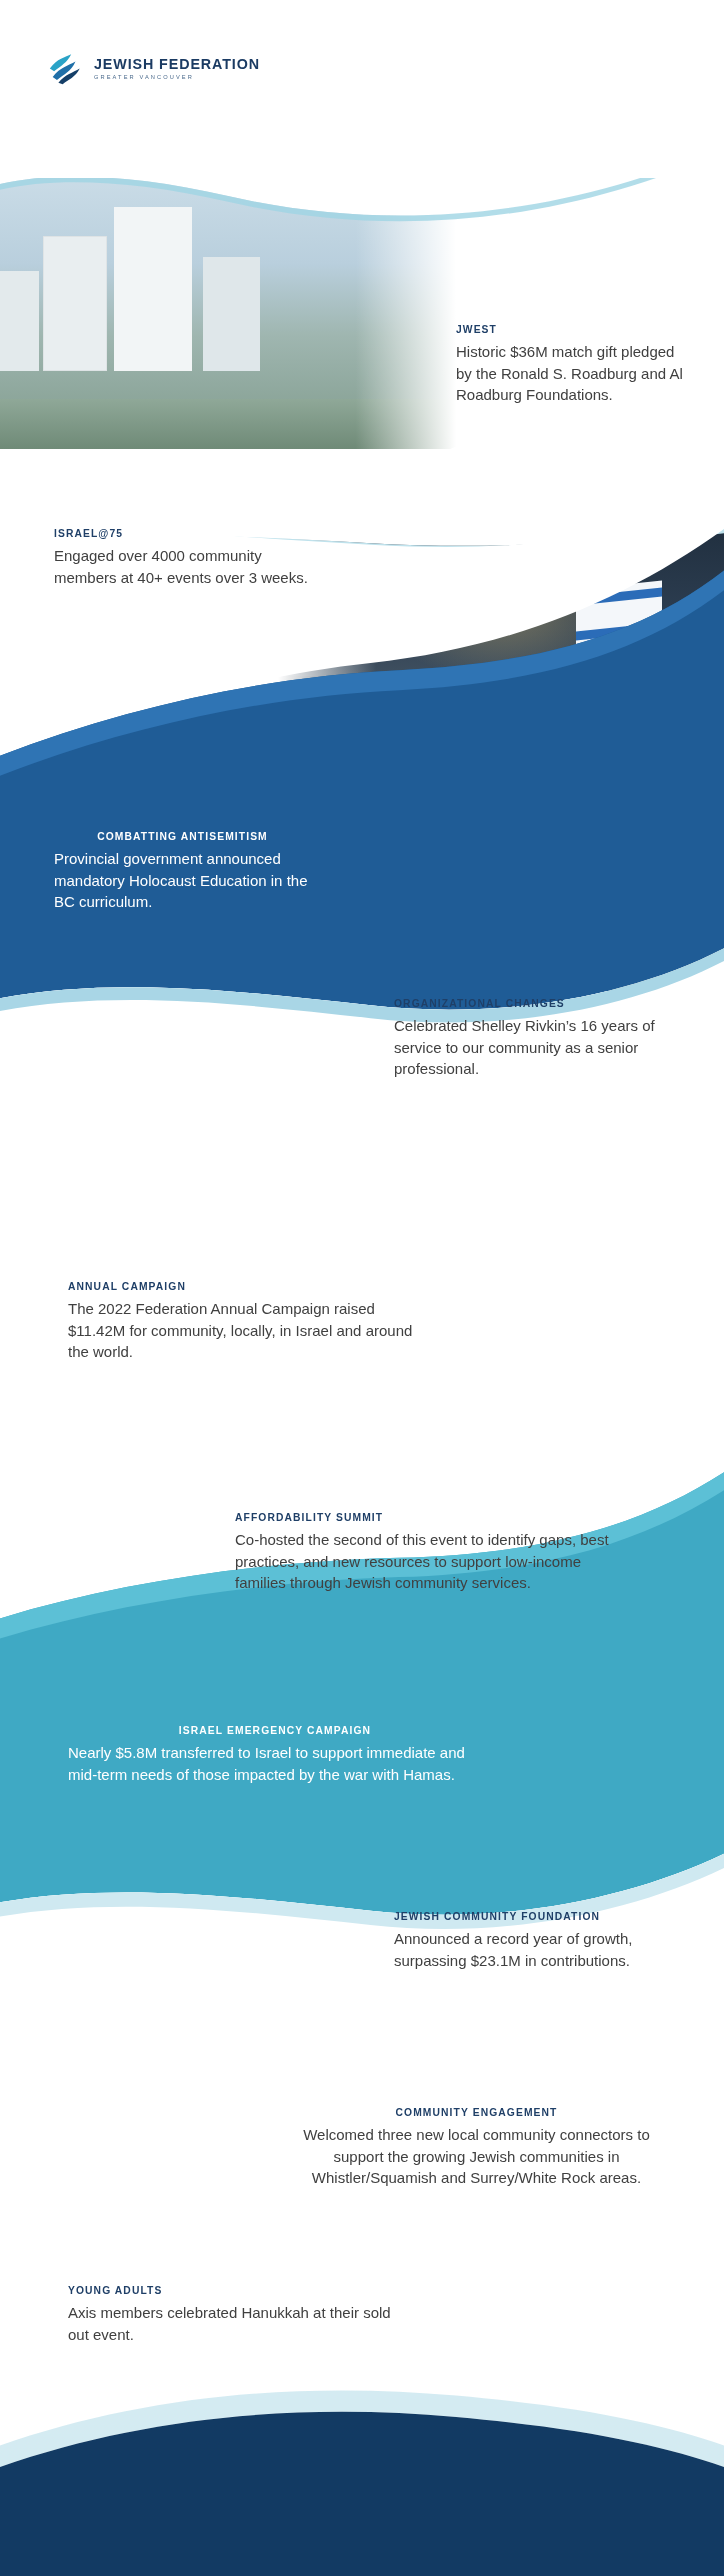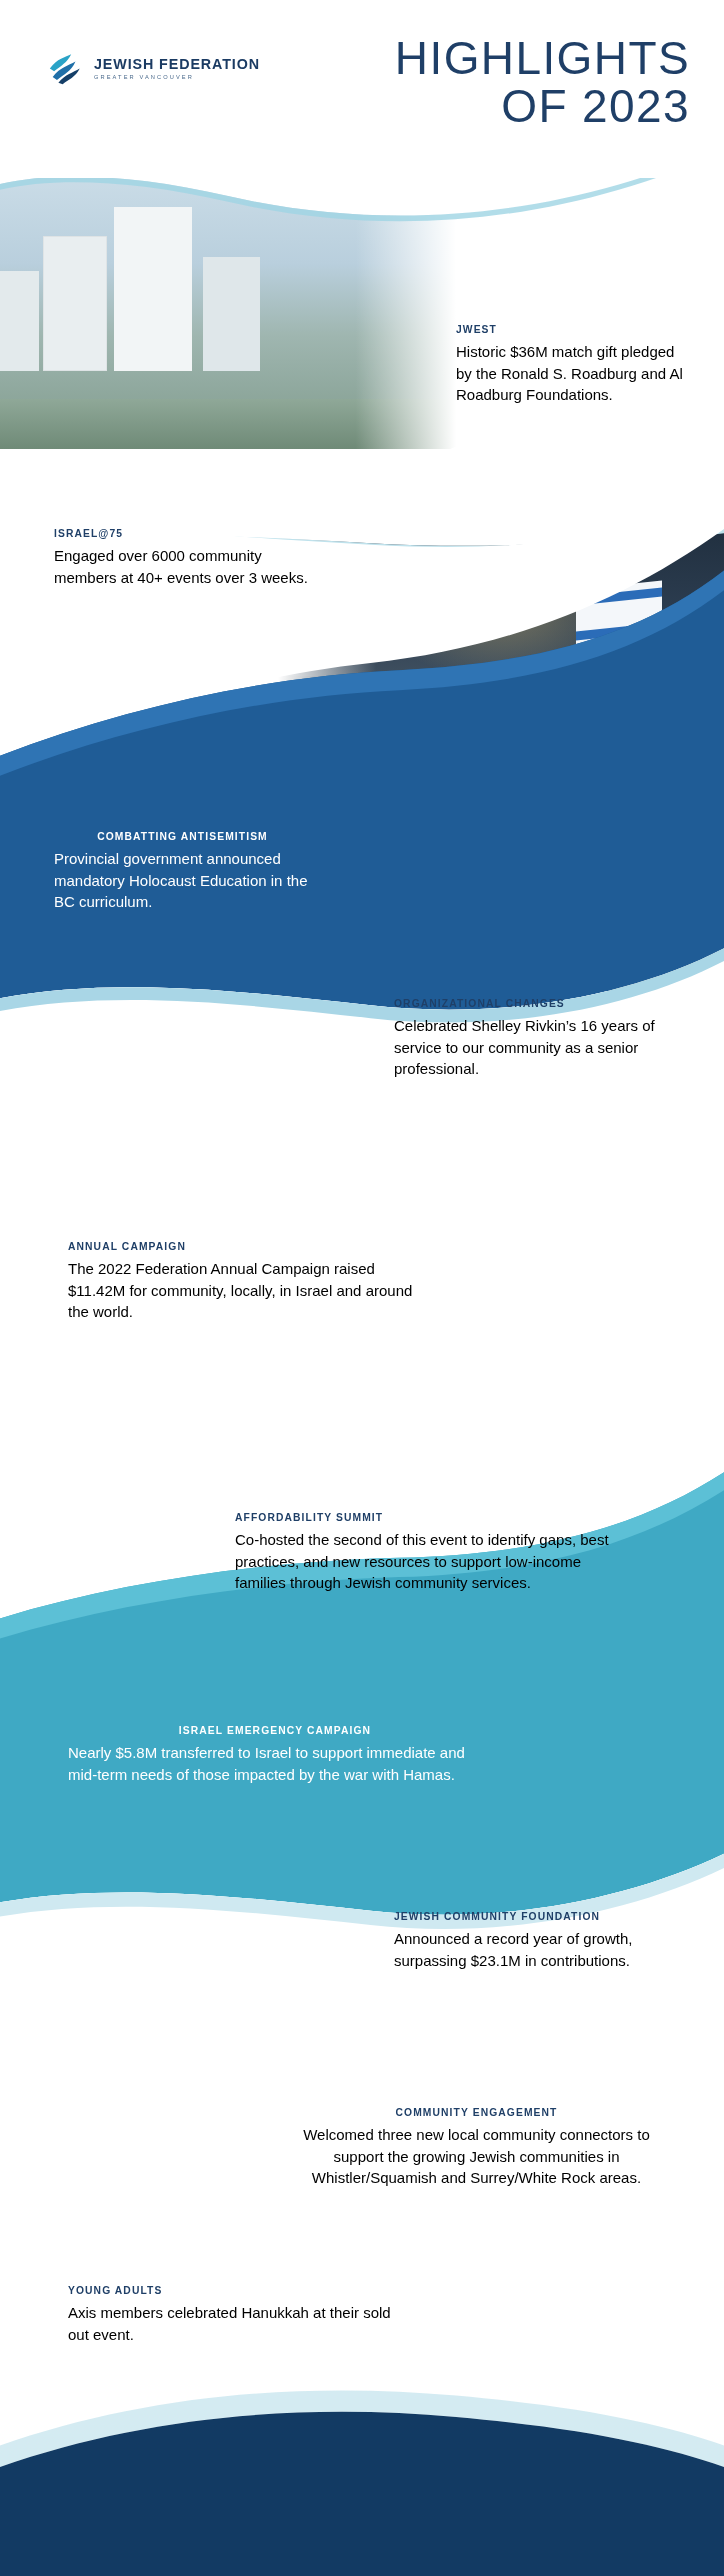--- a/index.html
+++ b/index.html
@@ -135,21 +135,21 @@
     font-weight: bold;
     text-transform: uppercase;
     margin-bottom: 6.4px;
   }
   .body {
     font-size: 15px;
     line-height: 1.42;
     font-weight: 400;
   }
   .dark .kicker { color:#1f3f67; }
-  .dark .body { color:#000000; }
+  .dark .body { color:#404040; }
   .light .kicker { color:#ffffff;text-align:center; }
   .light .body { color:#ffffff; }
 
   .footer-bar {
     position:absolute; left:0; bottom:0; width:724px; height:61px;
     background:#123a63; z-index:25;
   }
 </style>
 </head>
 <body>
@@ -290,47 +290,43 @@
       <svg class="logo-mark" viewBox="0 0 52 52">
         <path d="M4 26 C14 12, 26 10, 34 6 C28 18, 20 22, 10 30 Z" fill="#2aa3c7"></path>
         <path d="M8 38 C18 24, 30 22, 40 16 C34 30, 24 34, 14 42 Z" fill="#1f6fa8"></path>
         <path d="M16 46 C26 34, 36 32, 46 26 C40 38, 30 42, 22 48 Z" fill="#153f68"></path>
       </svg>
       <div class="logo-text">
         <div class="logo-title">JEWISH FEDERATION</div>
         <div class="logo-sub">GREATER VANCOUVER</div>
       </div>
     </div>
-    <div class="title">
-      <span class="l1">HIGHLIGHTS</span>
-      <span class="l2">OF 2023</span>
-    </div>
   </div>
 
   <div class="block dark" style="left:456px; top:324px; width:235px;">
     <div class="kicker">JWEST</div>
     <div class="body">Historic $36M match gift pledged by the Ronald S. Roadburg and Al Roadburg Foundations.</div>
   </div>
 
   <div class="block dark" style="left:54px; top:528px; width:257px;">
     <div class="kicker">ISRAEL@75</div>
-    <div class="body">Engaged over 6000 community members at 40+ events over 3 weeks.</div>
+    <div class="body">Engaged over 4000 community members at 40+ events over 3 weeks.</div>
   </div>
 
   <div class="block light" style="left:54px; top:831px; width:257px;">
     <div class="kicker">COMBATTING ANTISEMITISM</div>
     <div class="body">Provincial government announced mandatory Holocaust Education in the BC curriculum.</div>
   </div>
 
   <div class="block dark" style="left:394px; top:998px; width:271px;">
     <div class="kicker">ORGANIZATIONAL CHANGES</div>
     <div class="body">Celebrated Shelley Rivkin’s 16 years of service to our community as a senior professional.</div>
   </div>
 
-  <div class="block dark" style="left:68px; top:1241px; width:356px;">
+  <div class="block dark" style="left:68px; top:1281px; width:356px;">
     <div class="kicker">ANNUAL CAMPAIGN</div>
     <div class="body">The 2022 Federation Annual Campaign raised $11.42M for community, locally, in Israel and around the world.</div>
   </div>
 
   <div class="block dark" style="left:235px; top:1512px; width:399px;">
     <div class="kicker">AFFORDABILITY SUMMIT</div>
     <div class="body">Co-hosted the second of this event to identify gaps, best practices, and new resources to support low-income families through Jewish community services.</div>
   </div>
 
   <div class="block light" style="left:68px; top:1725px; width:414px;">

